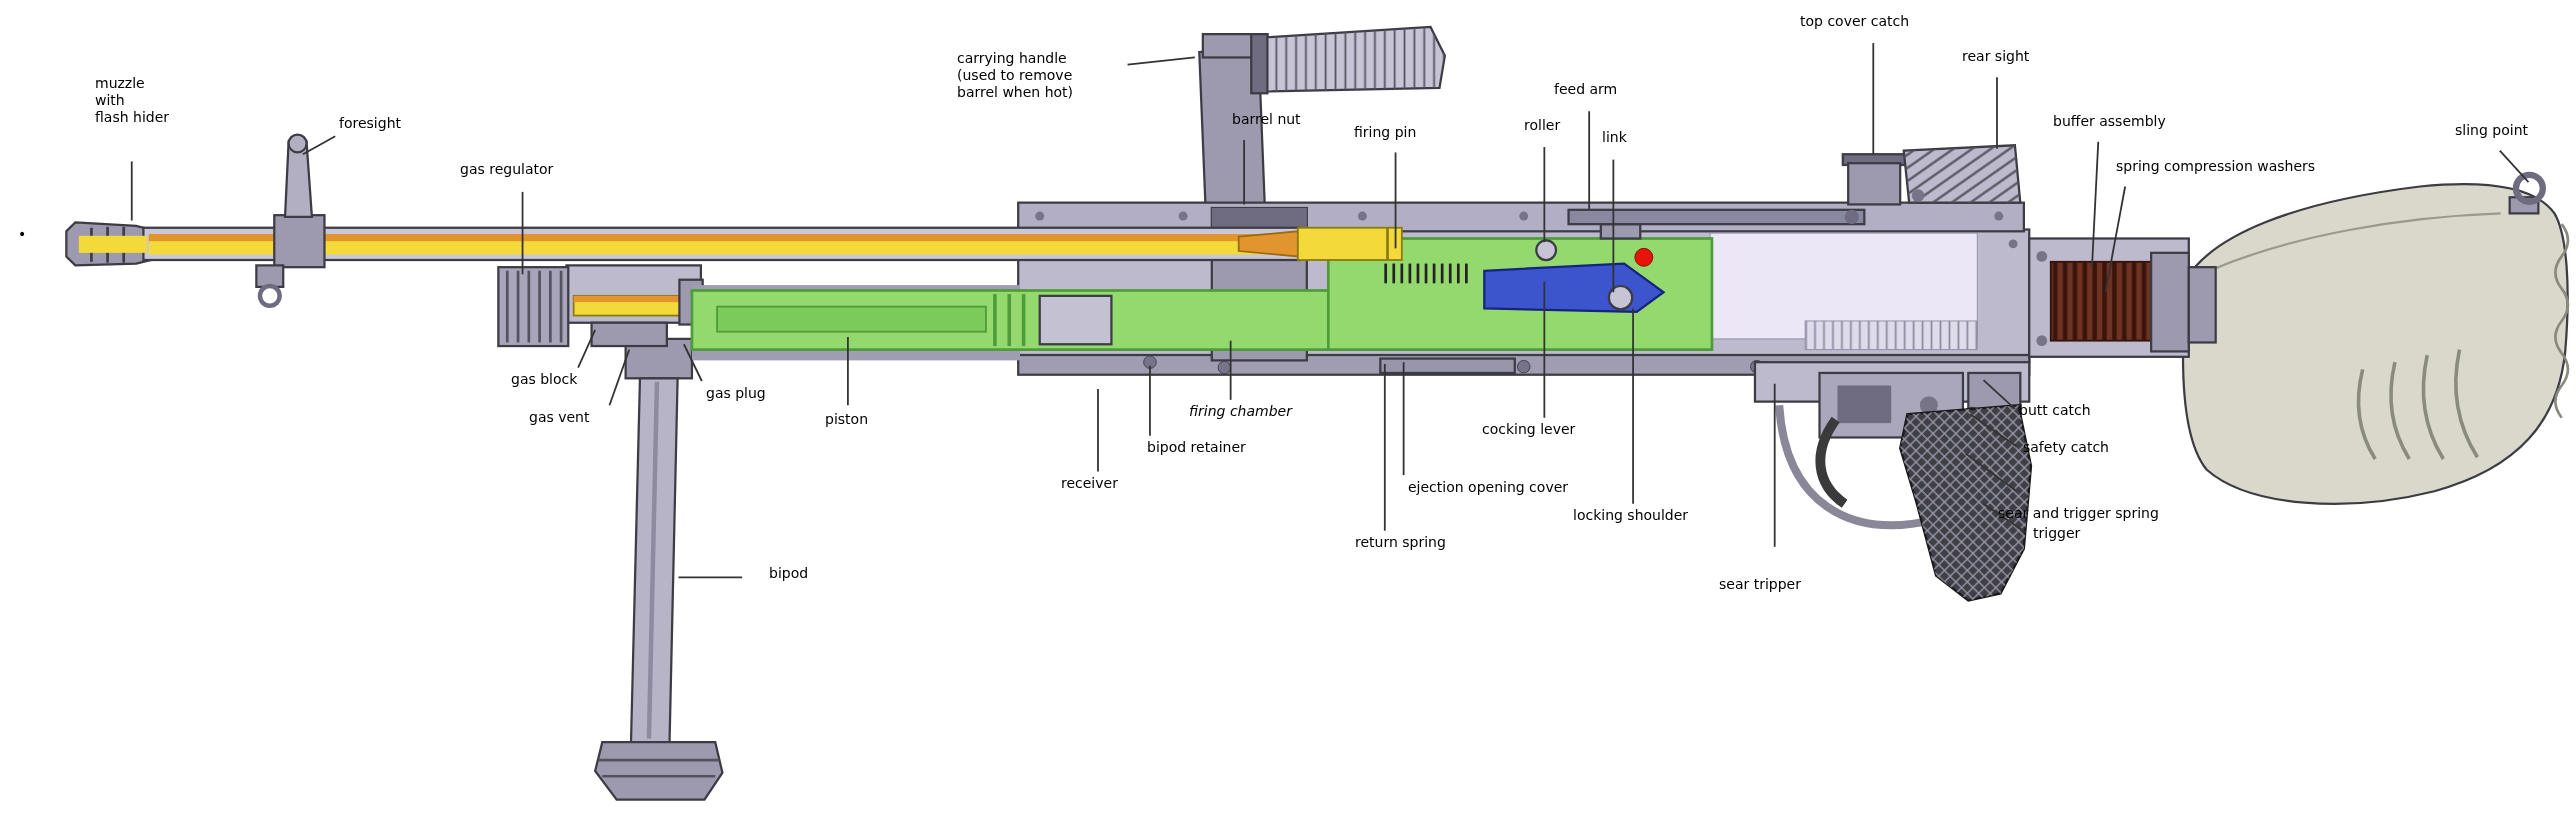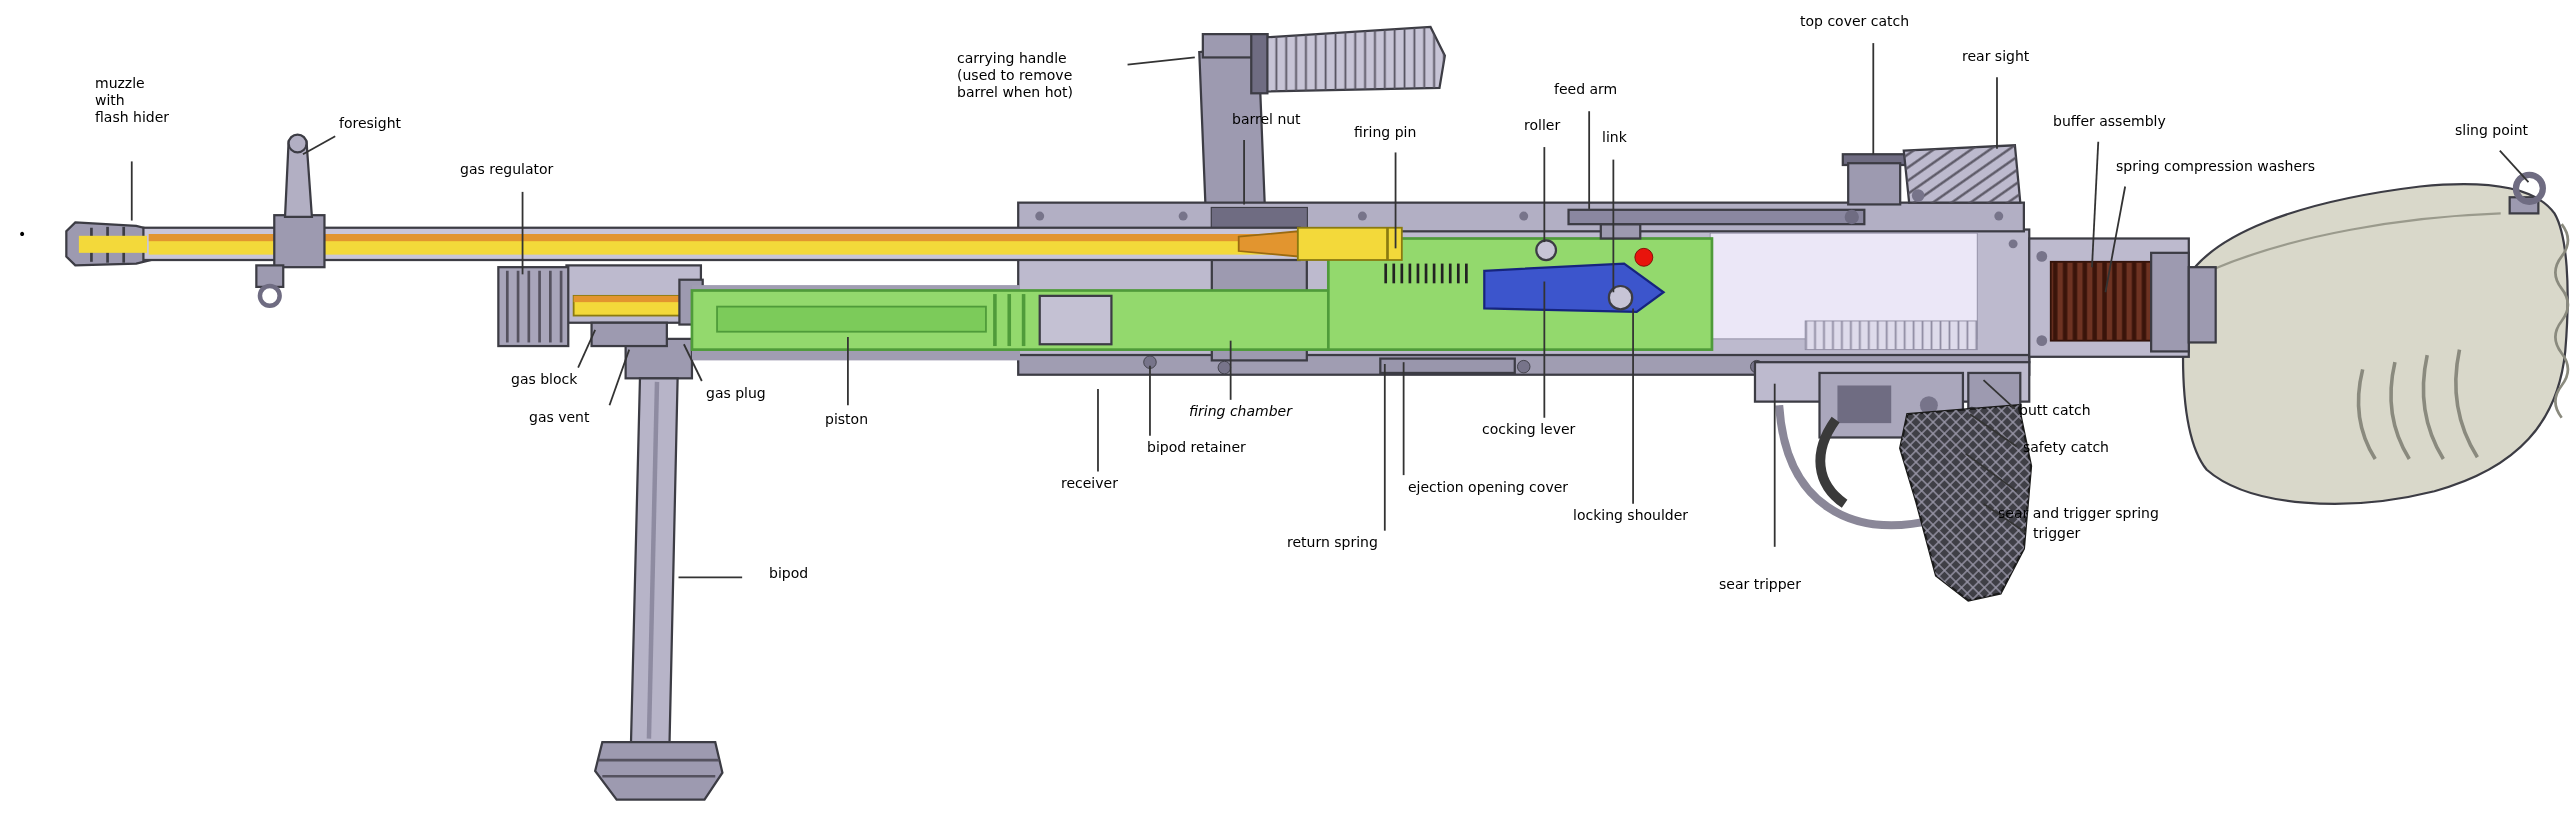--- a/index.html
+++ b/index.html
@@ -285,21 +285,21 @@
       <div class="part-label" style="left: 957px; top: 50px;">carrying handle
 (used to remove
 barrel when hot)</div>
       <div class="part-label" style="left: 1232px; top: 111px;">barrel nut</div>
       <div class="part-label" style="left: 1354px; top: 124px;">firing pin</div>
       <div class="part-label" style="left: 1189px; top: 403px; font-style: italic;">firing chamber</div>
       <div class="part-label" style="left: 1554px; top: 81px;">feed arm</div>
       <div class="part-label" style="left: 1524px; top: 117px;">roller</div>
       <div class="part-label" style="left: 1602px; top: 129px;">link</div>
       <div class="part-label" style="left: 1408px; top: 479px;">ejection opening cover</div>
-      <div class="part-label" style="left: 1287px; top: 534px;">return spring</div>
+      <div class="part-label" style="left: 1355px; top: 534px;">return spring</div>
       <div class="part-label" style="left: 1482px; top: 421px;">cocking lever</div>
       <div class="part-label" style="left: 1573px; top: 507px;">locking shoulder</div>
       <div class="part-label" style="left: 1719px; top: 576px;">sear tripper</div>
       <div class="part-label" style="left: 1800px; top: 12.5px;">top cover catch</div>
       <div class="part-label" style="left: 1962px; top: 48px;">rear sight</div>
       <div class="part-label" style="left: 2053px; top: 113px;">buffer assembly</div>
       <div class="part-label" style="left: 2116px; top: 158px;">spring compression washers</div>
       <div class="part-label" style="left: 2019px; top: 402px;">butt catch</div>
       <div class="part-label" style="left: 2023px; top: 439px;">safety catch</div>
       <div class="part-label" style="left: 1998px; top: 484px; margin-top: 21px;">sear and trigger spring</div>

